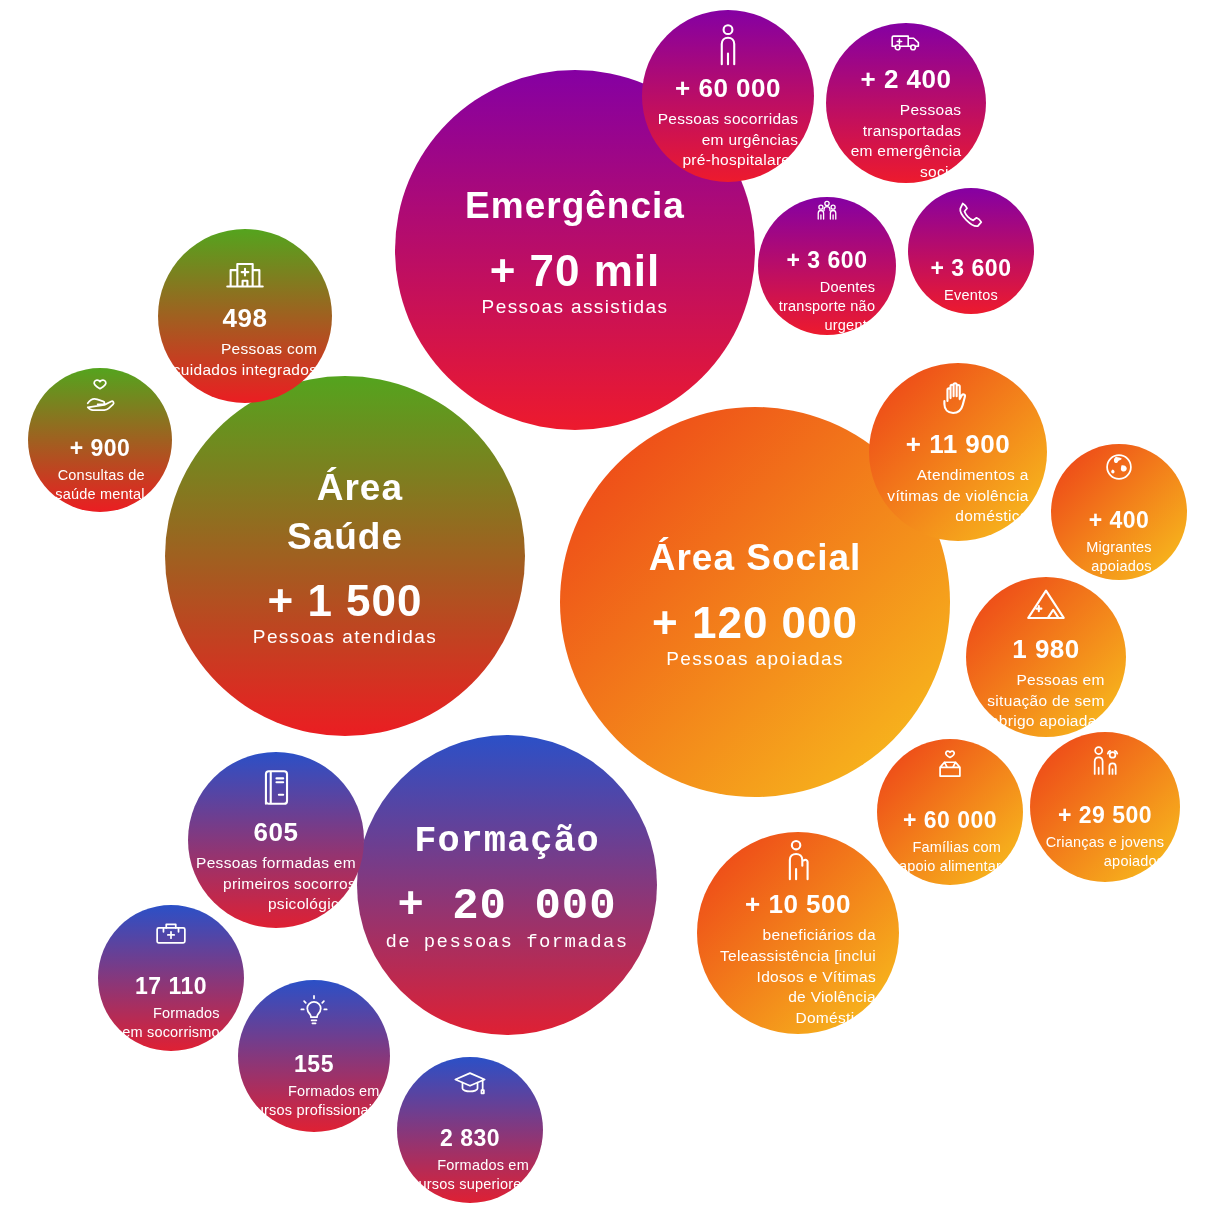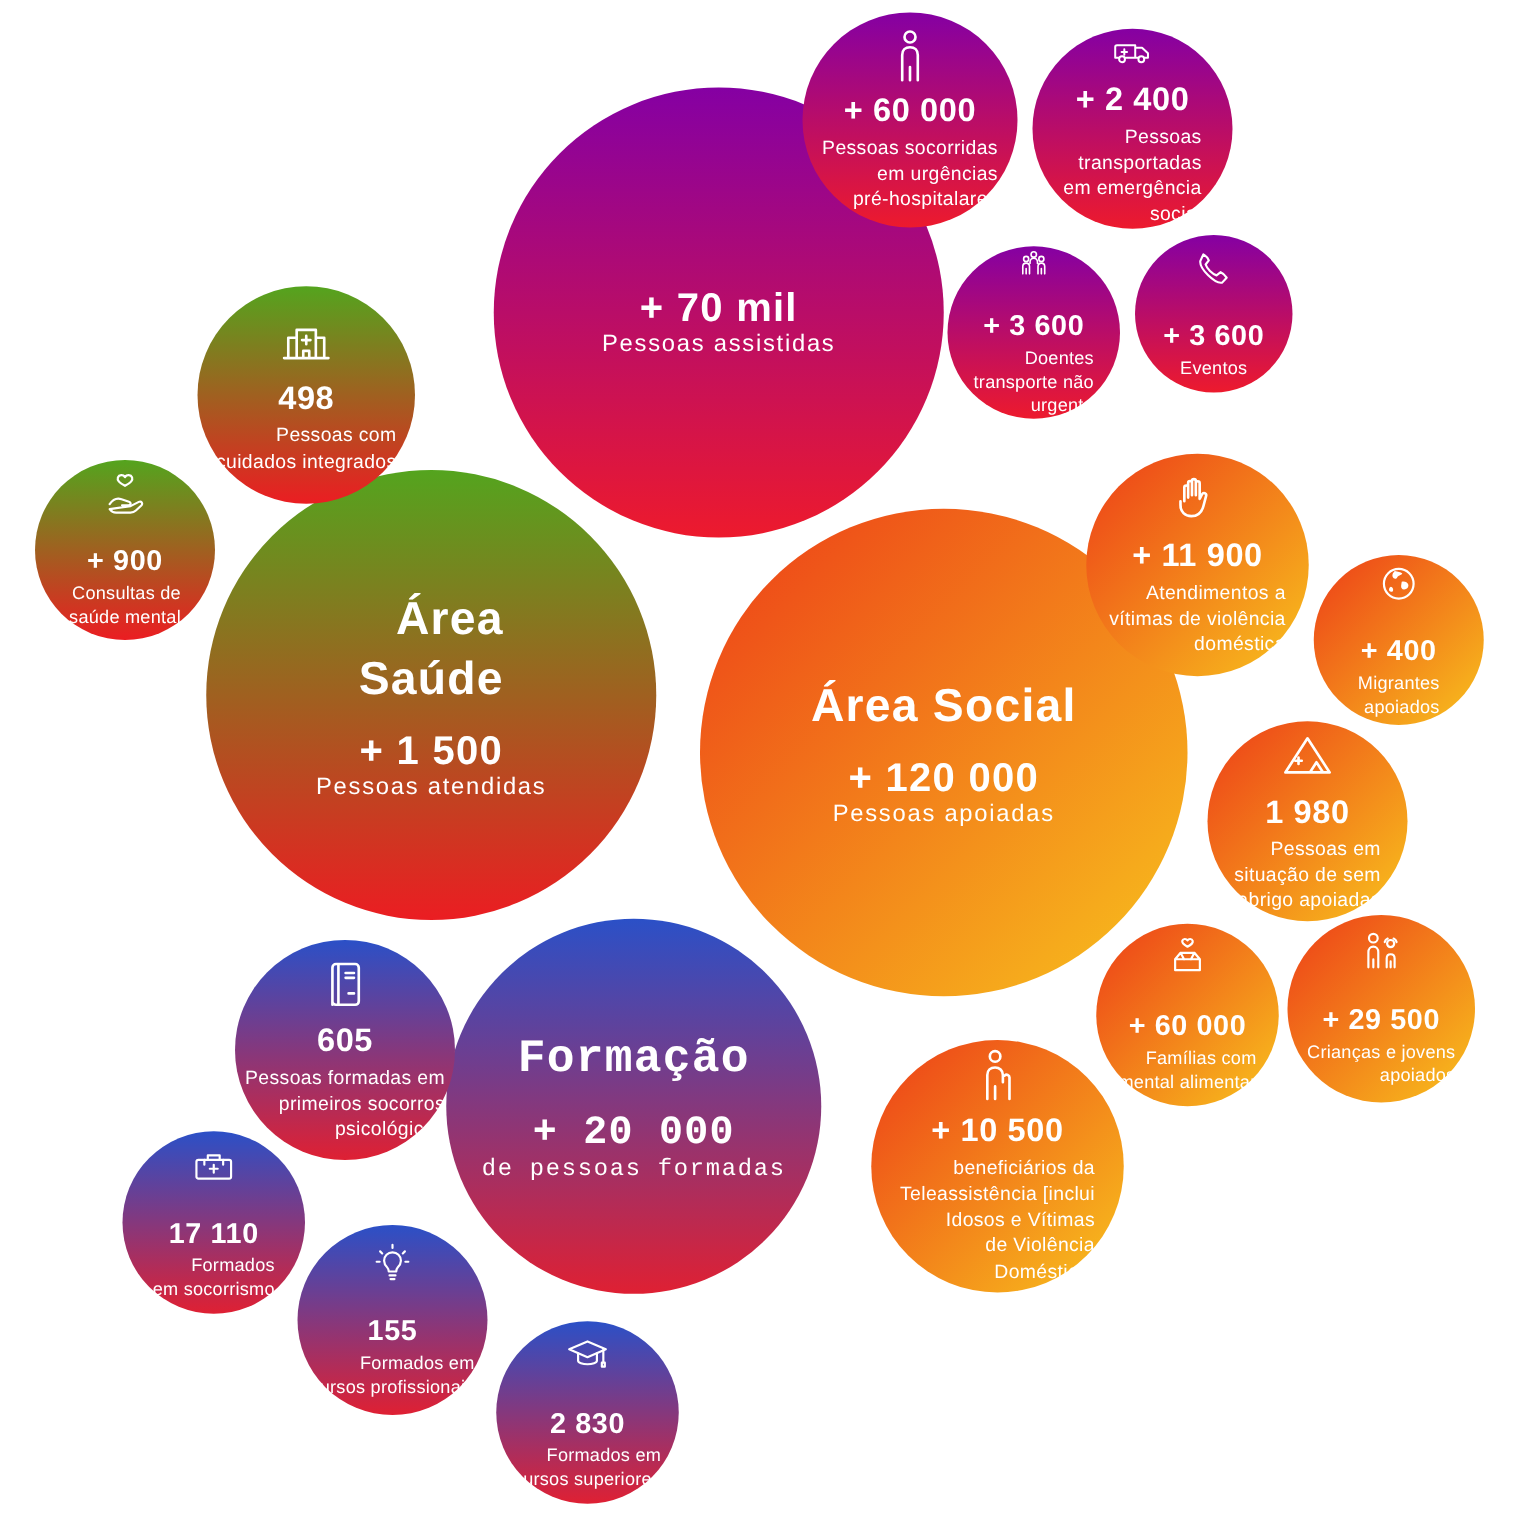--- a/index.html
+++ b/index.html
@@ -2,34 +2,37 @@
 <html><head>
 <meta charset="utf-8">
 <style>
   html,body{margin:0;padding:0;background:#ffffff;}
   body{width:1215px;height:1215px;font-family:"Liberation Sans",sans-serif;}
   .canvas{position:relative;width:1215px;height:1215px;overflow:hidden;background:#ffffff;}
   .bubble{position:absolute;border-radius:50%;display:flex;flex-direction:column;align-items:center;justify-content:center;text-align:right;color:#ffffff;box-sizing:border-box;}
   .bubble.big{z-index:1;}
   .bubble.stat{z-index:2;}
   .big .title{font-size:37px;font-weight:700;letter-spacing:1px;line-height:1.3;}
-  .big .value{font-size:32px;font-weight:700;letter-spacing:1px;margin-top:15px;}
+  .big .value{font-size:44px;font-weight:700;letter-spacing:1px;margin-top:15px;}
   .big .subtitle{font-size:19px;font-weight:400;letter-spacing:1.4px;margin-top:0;}
   .stat .value{font-weight:700;letter-spacing:.5px;}
   .stat.mid .value{font-size:26px;margin:6px 0 5px;}
   .stat.small .value{font-size:23px;margin:21px 0 4px;}
   .stat.mid .label{font-size:15.5px;line-height:1.34;letter-spacing:.3px;font-weight:400;}
   .stat.small .label{font-size:14.5px;line-height:1.32;letter-spacing:.2px;font-weight:400;}
   .icon{display:block;margin:0 auto;}
 </style>
 </head>
 <body>
 
 <div class="canvas" id="canvas">
     <div class="bubble big" style="left: 395px; top: 70px; height: 360px; width: 360px; background: linear-gradient(rgb(133, 0, 163), rgb(237, 26, 45));">
+      <div class="title">
+        <div>Emergência</div>
+      </div>
       <div class="value">+ 70 mil</div>
       <div class="subtitle">Pessoas assistidas</div>
     </div>
     <div class="bubble big" style="left: 165px; top: 376px; height: 360px; width: 360px; background: linear-gradient(rgb(84, 164, 30), rgb(235, 29, 34));">
       <div class="title">
         <div>Área</div>
         <div>Saúde</div>
       </div>
       <div class="value">+ 1 500</div>
       <div class="subtitle">Pessoas atendidas</div>
@@ -157,21 +160,21 @@
       </div>
     </div>
     <div class="bubble stat small" style="left: 877px; top: 739px; height: 146px; width: 146px; background: linear-gradient(135deg, rgb(237, 61, 24), rgb(248, 195, 29));">
       <svg class="icon" width="38" height="38" viewBox="0 0 48 48" fill="none" stroke="#ffffff" stroke-width="2.2" stroke-linecap="round" stroke-linejoin="round">
         <path d="M24 5.5 c-1.3-2 -4.4-1.9 -5.2 .3 -.7 2 .9 3.8 5.2 6.1 4.3-2.3 5.9-4.1 5.2-6.1 -.8-2.2 -3.9-2.3 -5.2-.3 z"></path>
         <path d="M11.5 24.5 l5.5-6.5 h14 l5.5 6.5 v11 h-25 z M11.5 24.5 h25 M17 18 l3.5 6.5 M31 18 l-3.5 6.5"></path>
       </svg>
       <div class="value">+ 60 000</div>
       <div class="label">
         <div>Famílias com</div>
-        <div>mental alimentar</div>
+        <div>apoio alimentar</div>
       </div>
     </div>
     <div class="bubble stat small" style="left: 1030px; top: 732px; height: 150px; width: 150px; background: linear-gradient(135deg, rgb(237, 61, 24), rgb(248, 195, 29));">
       <svg class="icon" width="38" height="38" viewBox="0 0 48 48" fill="none" stroke="#ffffff" stroke-width="2.2" stroke-linecap="round" stroke-linejoin="round">
         <circle cx="16" cy="9.5" r="4.4"></circle>
         <path d="M11 39 V23.5 c0-3.2 2.1-5.4 5-5.4 s5 2.2 5 5.4 V39 M16 31 v8"></path>
         <circle cx="33.5" cy="15" r="3.6"></circle>
         <path d="M29.5 39 v-9 c0-2.6 1.8-4.2 4-4.2 s4 1.6 4 4.2 v9 M33.5 33 v6 M27.5 13.5 c.4-1.8 1.6-3 3-3.6 M39.5 13.5 c-.4-1.8 -1.6-3 -3-3.6"></path>
       </svg>
       <div class="value">+ 29 500</div>

